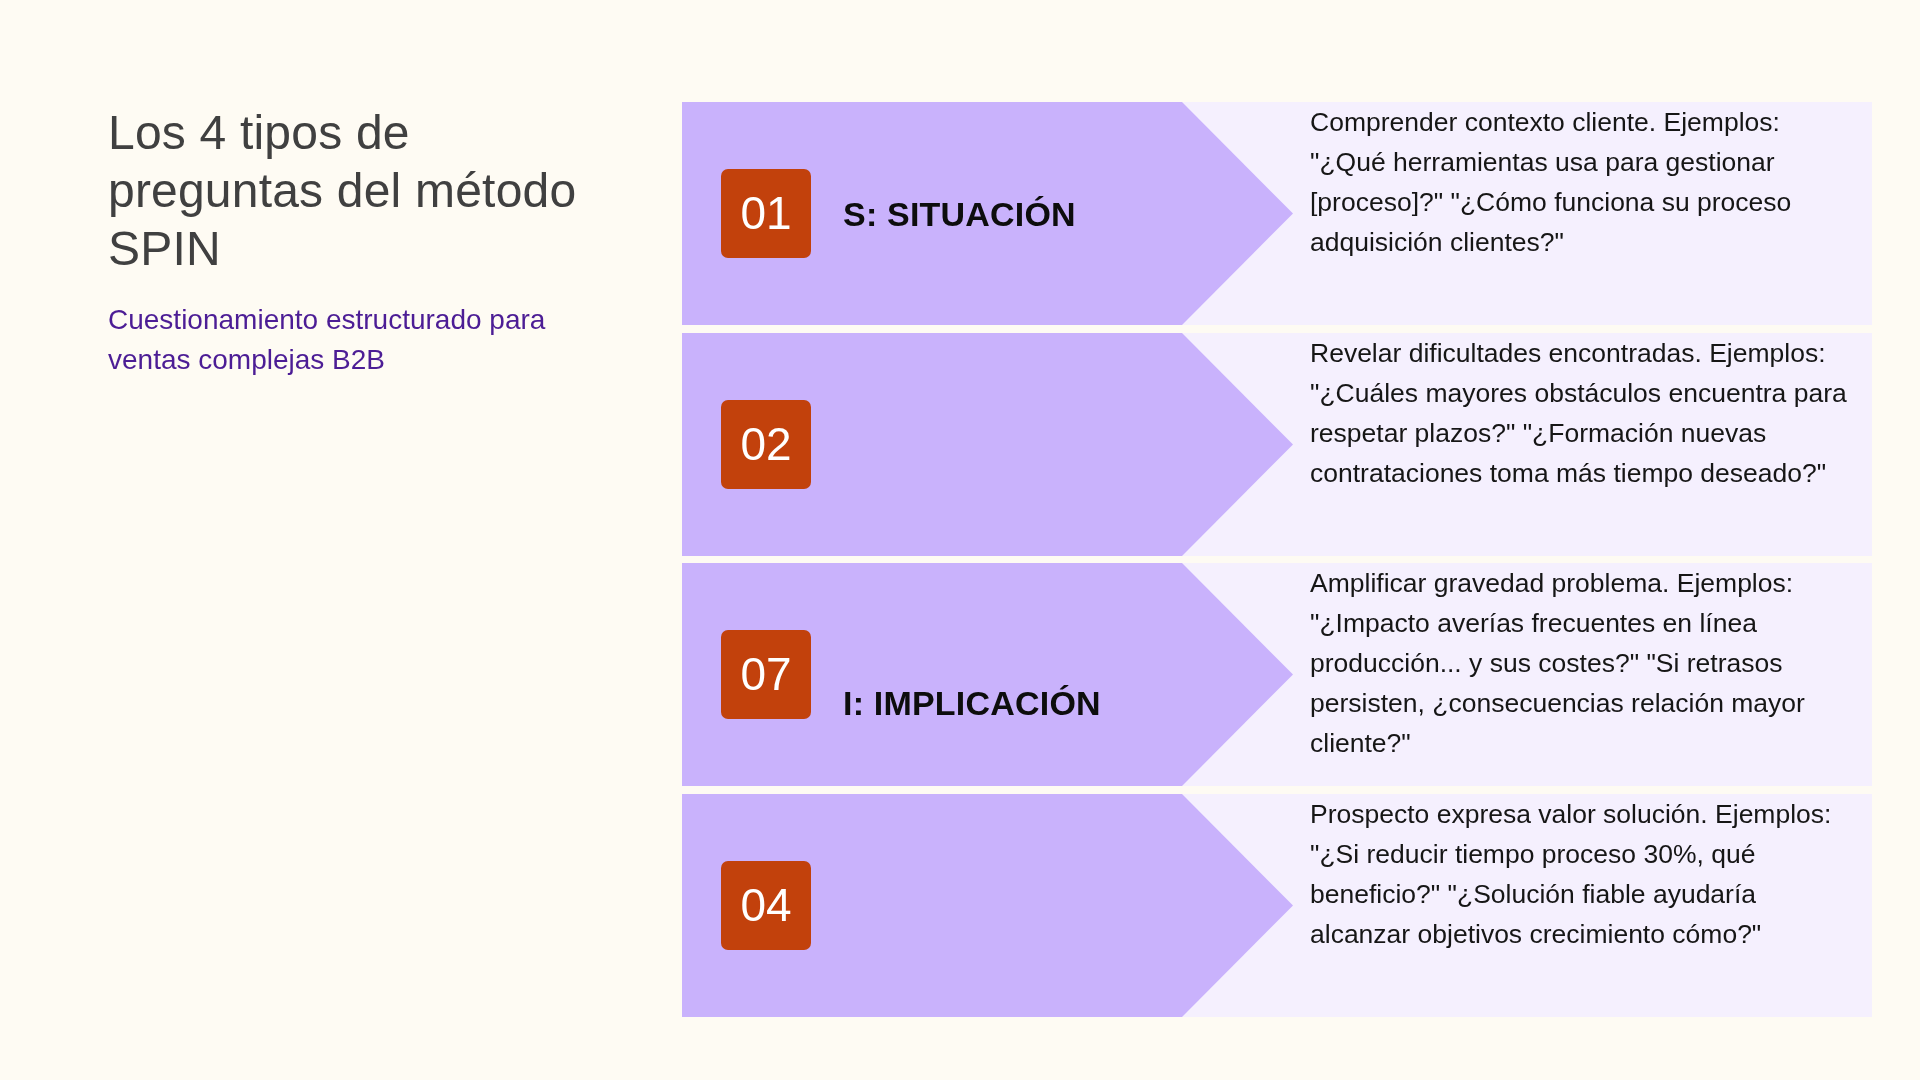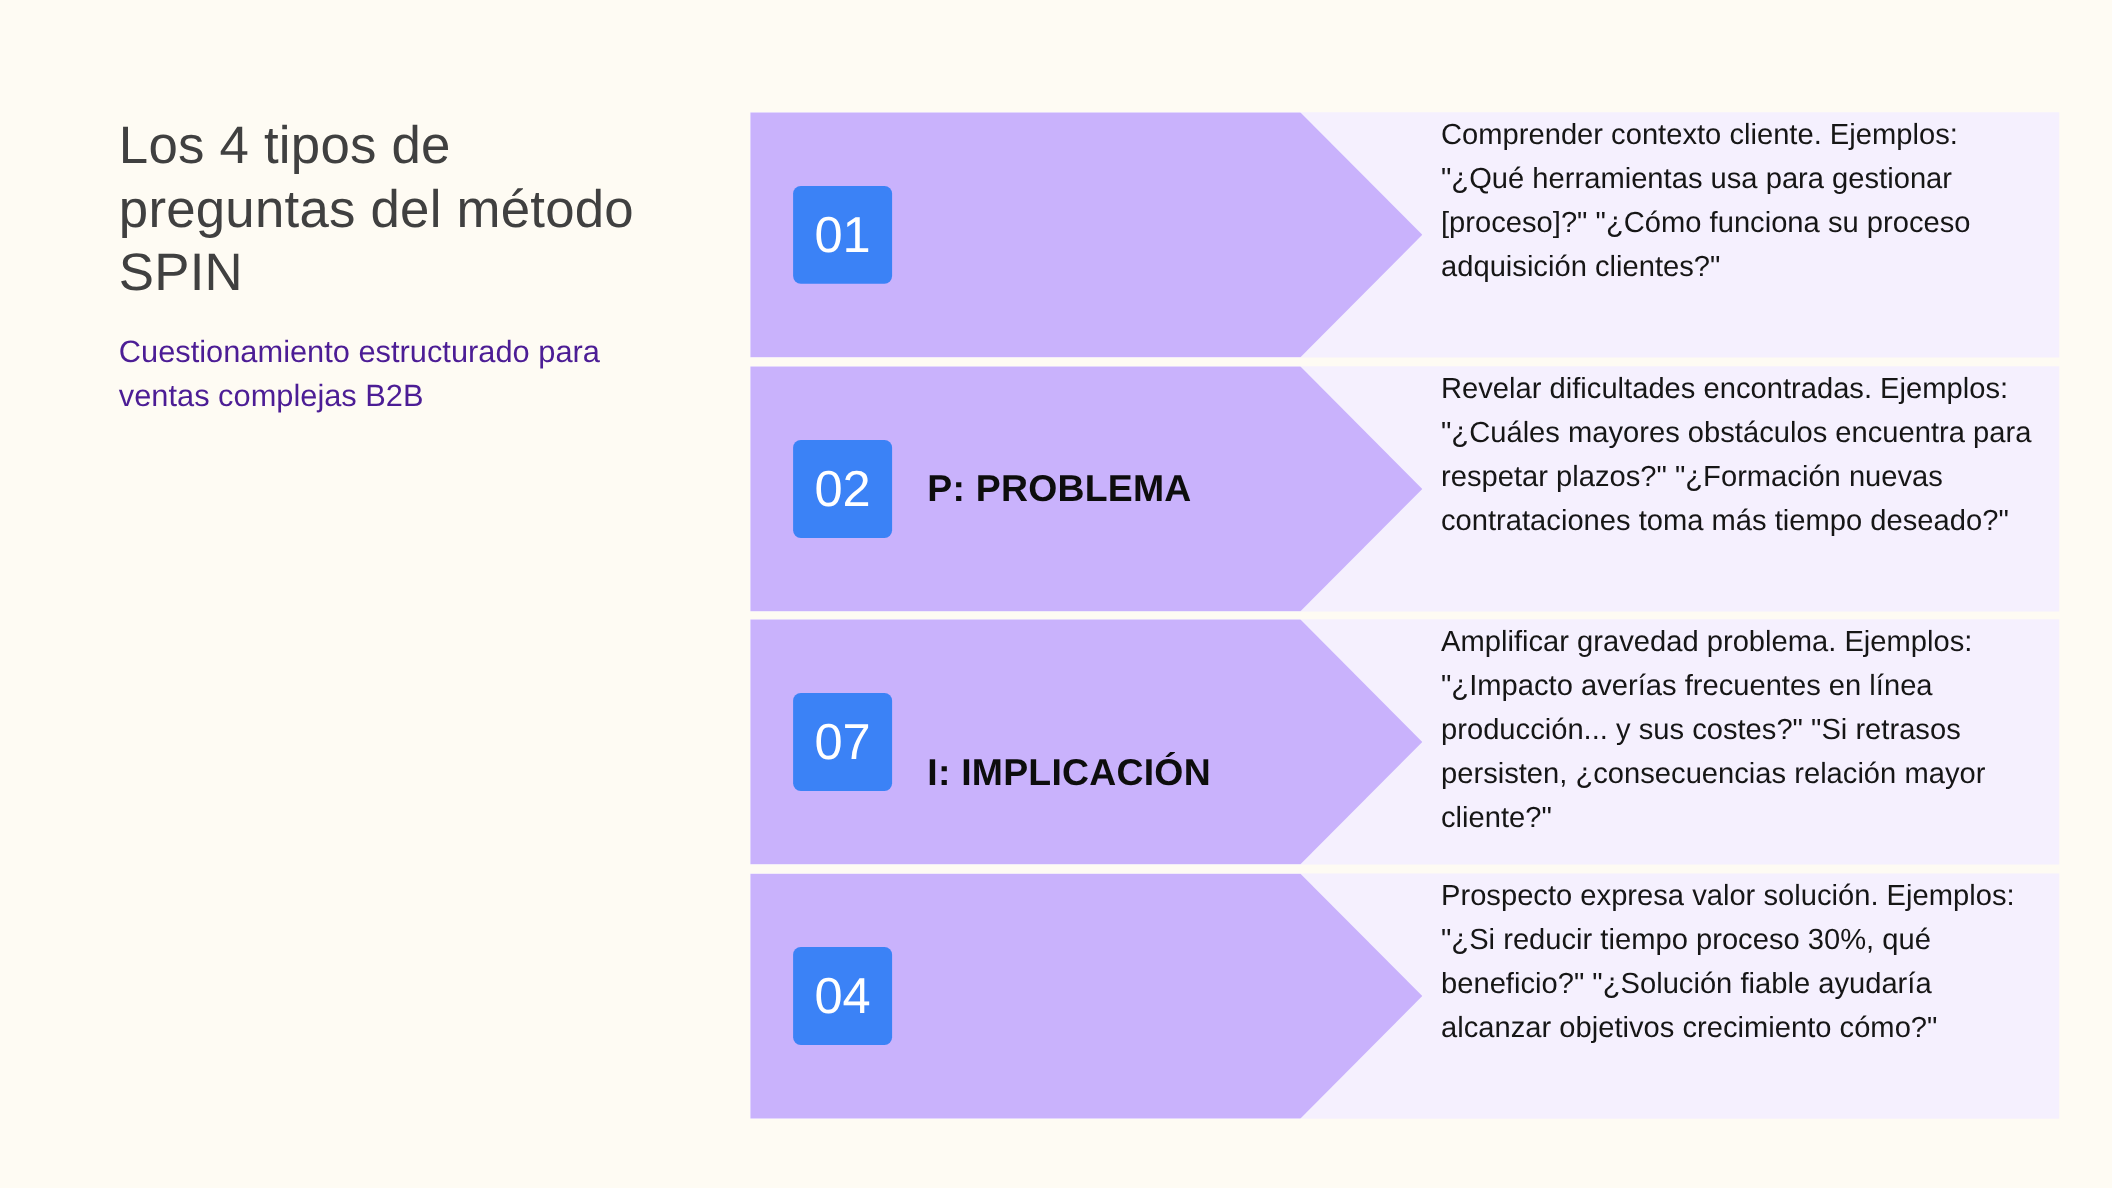--- a/index.html
+++ b/index.html
@@ -60,21 +60,21 @@
       display: block;
       width: 100%;
       height: 100%;
     }
     .badge {
       position: absolute;
       left: 39px;
       top: 67px;
       width: 90px;
       height: 89px;
-      background: #3b82f6;
+      background: #c2410c;
       border-radius: 7px;
       color: #ffffff;
       font-size: 46px;
       line-height: 89px;
       text-align: center;
       font-weight: 400;
     }
     .label {
       position: absolute;
       left: 161px;
@@ -117,35 +117,35 @@
 
 <div class="rows">
 
   <div class="row">
     <div class="shape">
       <svg viewBox="0 0 611 223" preserveAspectRatio="none">
           <polygon points="0,0 500,0 611,111.5 500,223 0,223" fill="#C9B2FC"></polygon>
         </svg>
     </div>
     <div class="badge">01</div>
+    <div class="label">
+        <span>S: SITUACIÓN</span>
+      </div>
     <div class="desc">
         <span>Comprender contexto cliente. Ejemplos: "¿Qué herramientas usa para gestionar [proceso]?" "¿Cómo funciona su proceso adquisición clientes?"</span>
       </div>
   </div>
 
   <div class="row">
     <div class="shape">
       <svg viewBox="0 0 611 223" preserveAspectRatio="none">
           <polygon points="0,0 500,0 611,111.5 500,223 0,223" fill="#C9B2FC"></polygon>
         </svg>
     </div>
     <div class="badge">02</div>
-    <div class="label">
-        <span>P: PROBLEMA</span>
-      </div>
     <div class="desc">
         <span>Revelar dificultades encontradas. Ejemplos: "¿Cuáles mayores obstáculos encuentra para respetar plazos?" "¿Formación nuevas contrataciones toma más tiempo deseado?"</span>
       </div>
   </div>
 
   <div class="row">
     <div class="shape">
       <svg viewBox="0 0 611 223" preserveAspectRatio="none">
           <polygon points="0,0 500,0 611,111.5 500,223 0,223" fill="#C9B2FC"></polygon>
         </svg>

